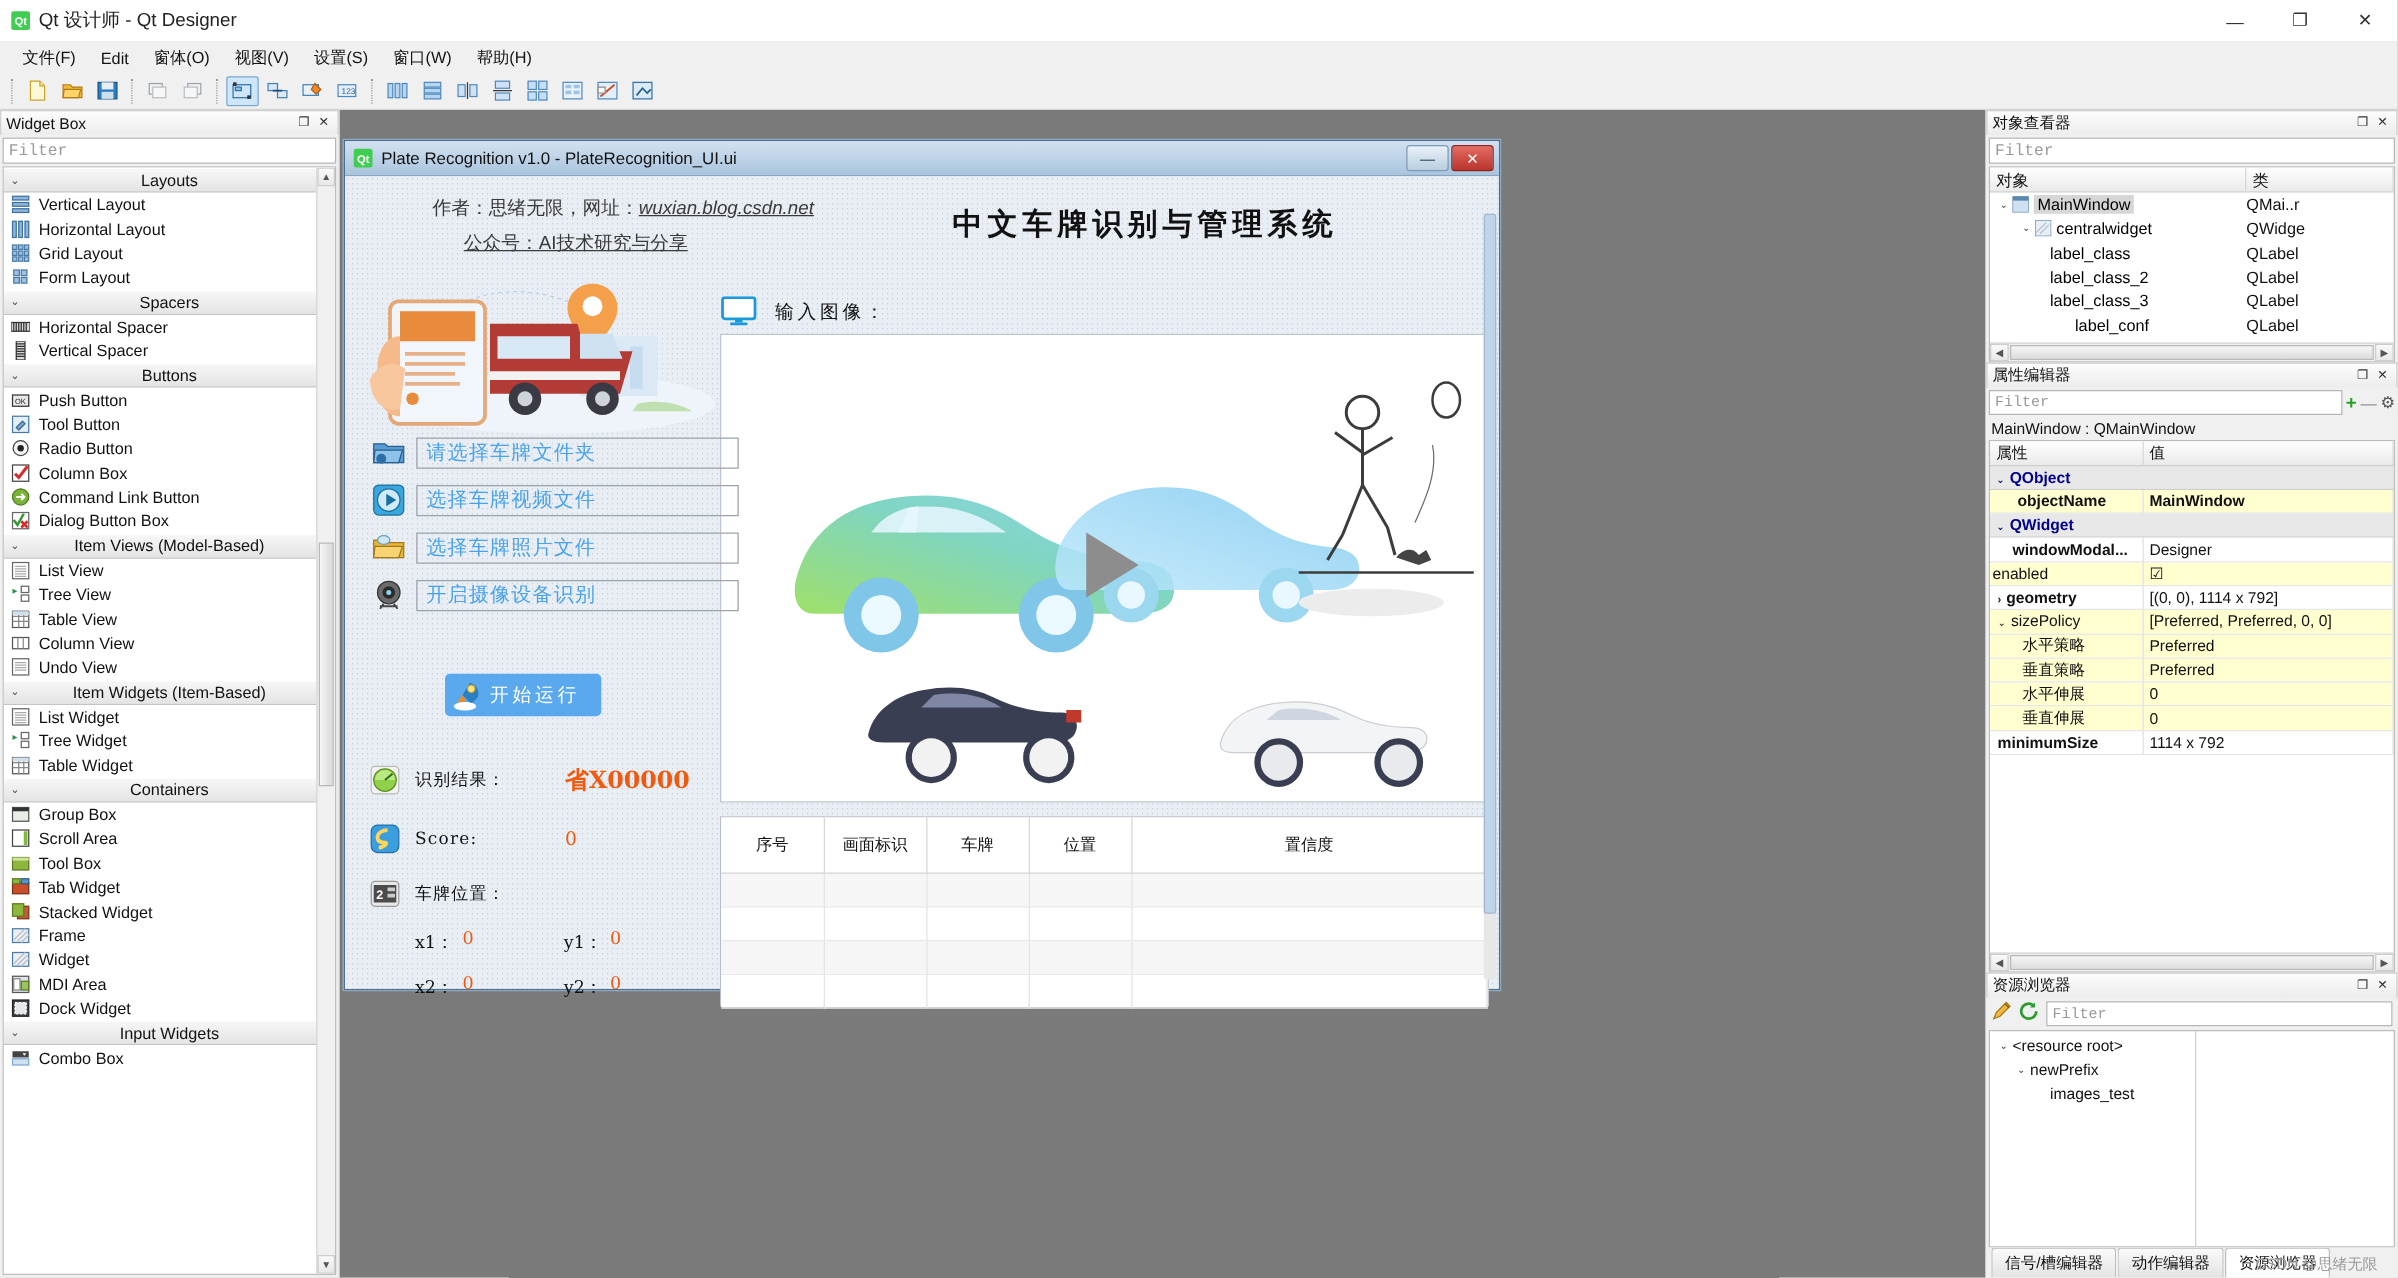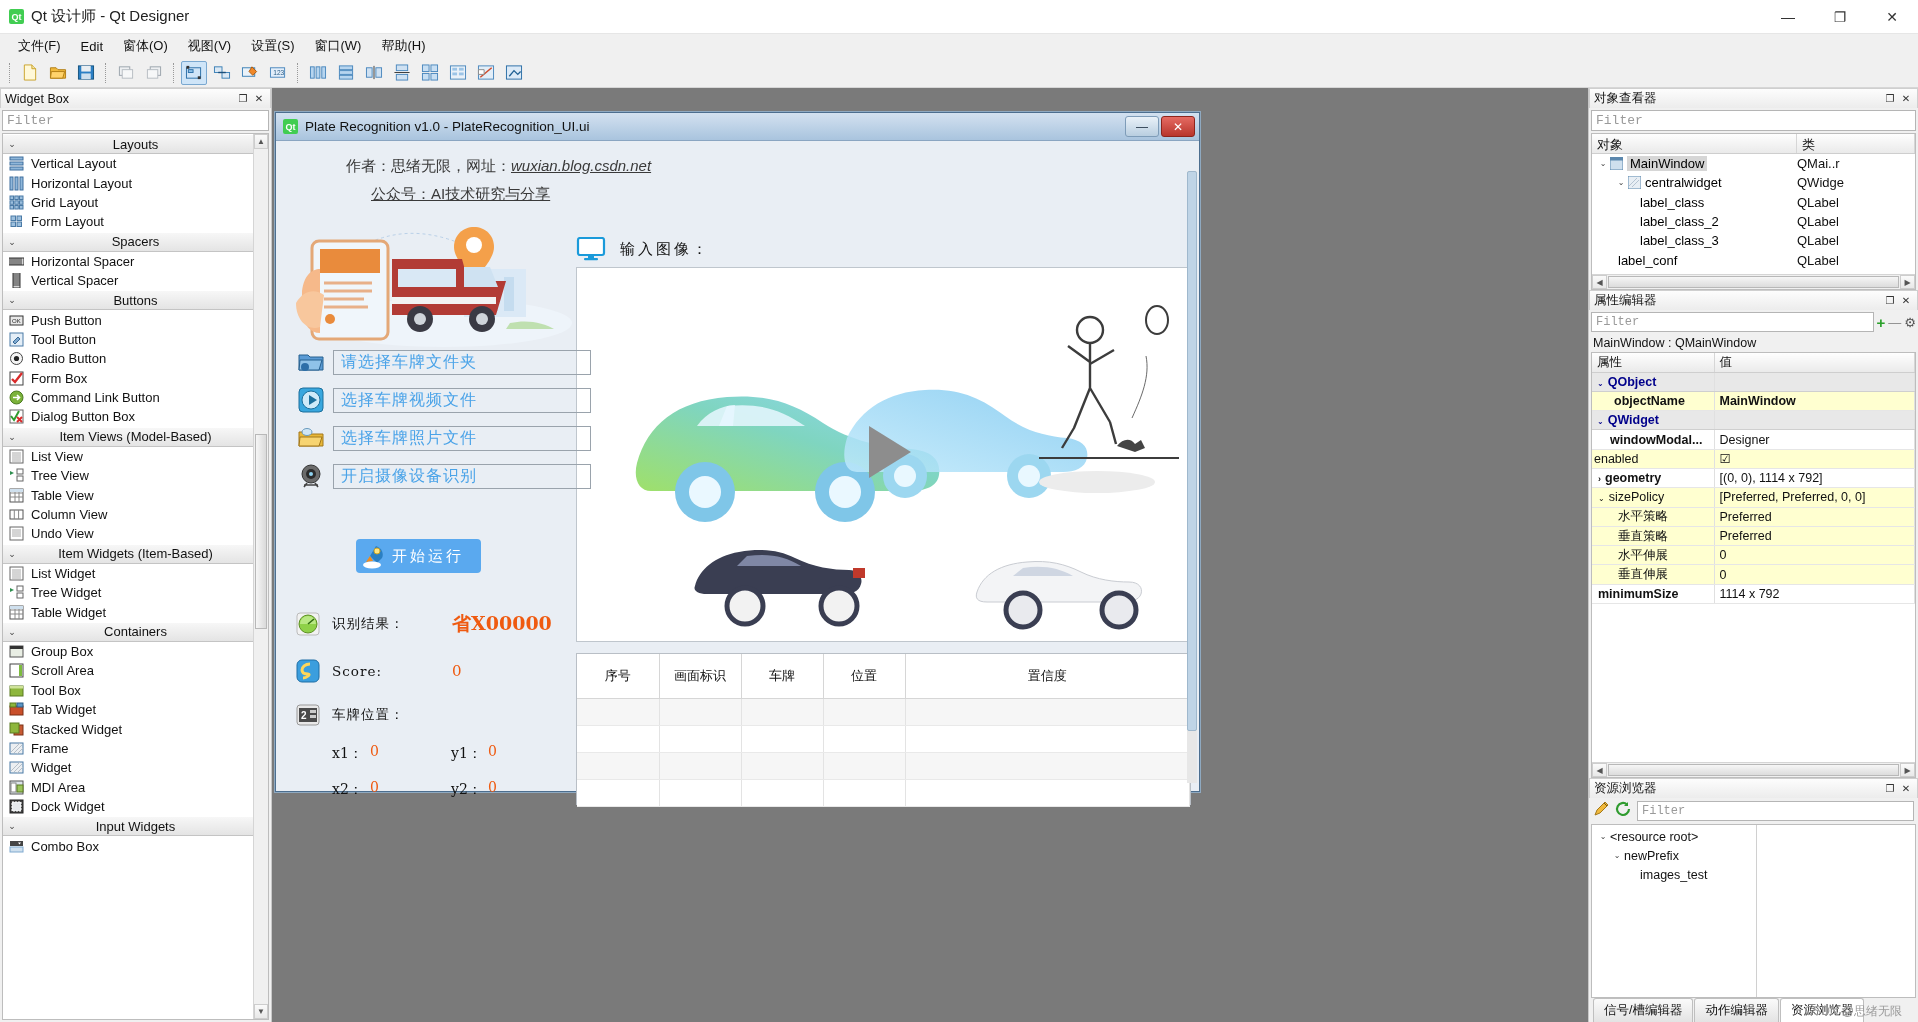--- a/index.html
+++ b/index.html
@@ -567,21 +567,21 @@
         </span>
         <span>Radio Button</span>
       </div>
       <div class="wb-row">
         <span class="wb-icon">
           <svg width="15" height="15" viewBox="0 0 15 15">
               <rect x="1" y="1" width="13" height="13" fill="#fff" stroke="#444"></rect>
               <path d="M3 8l3 3 7-9" stroke="#d92b2b" stroke-width="2.4" fill="none"></path>
             </svg>
         </span>
-        <span>Form Box</span>
+        <span>Column Box</span>
       </div>
       <div class="wb-row">
         <span class="wb-icon">
           <svg width="15" height="15" viewBox="0 0 15 15">
               <circle cx="7.5" cy="7.5" r="6.5" fill="#7bb23a" stroke="#4a7a1e"></circle>
               <path d="M4 7.5h6M8 5l2.5 2.5L8 10" stroke="#fff" stroke-width="1.6" fill="none"></path>
             </svg>
         </span>
         <span>Command Link Button</span>
       </div>
@@ -805,20 +805,21 @@
         </div>
       </div>
 
       <div class="form-canvas">
 
         <div class="hdr-credit" style="left:70px; top:16px;">
           <span>作者：思绪无限，网址：</span><a href="#">wuxian.blog.csdn.net</a>
         </div>
         <div class="hdr-credit" style="left:95px; top:44px;text-decoration:underline;">公众号：AI技术研究与分享</div>
 
+        <div class="main-heading">中文车牌识别与管理系统</div>
 
         <div class="illus">
           <svg width="280" height="140" viewBox="0 0 280 140">
             <ellipse cx="150" cy="112" rx="128" ry="24" fill="#eef4fa"></ellipse>
             <path d="M60 40 Q110 8 170 34" stroke="#b9d0e8" stroke-dasharray="3 3" fill="none"></path>
             <path d="M170 40 Q150 80 118 96" stroke="#2b4b8f" stroke-dasharray="3 3" fill="none"></path>
             <path d="M160 34l14-6-4 13z" fill="#f0a33c"></path>
             <path d="M118 92l-13 5 9 8z" fill="#f0a33c"></path>
             <path d="M160 36c0-12 9-20 20-20s20 8 20 20c0 14-20 32-20 32s-20-18-20-32z" fill="#f4a04a"></path>
             <circle cx="180" cy="34" r="8" fill="#fff"></circle>
@@ -1112,21 +1113,21 @@
             </div>
           <div class="c2">QLabel</div>
         </div>
         <div class="tree-row">
           <div class="c1" style="padding-left:48px">
               <span>label_class_3</span>
             </div>
           <div class="c2">QLabel</div>
         </div>
         <div class="tree-row">
-          <div class="c1" style="padding-left:26px">
+          <div class="c1" style="padding-left:68px">
               <span>label_conf</span>
             </div>
           <div class="c2">QLabel</div>
         </div>
         <div class="hscroll">
           <div class="ar">◀</div>
           <div class="thumb"></div>
           <div class="ar">▶</div>
         </div>
       </div>

